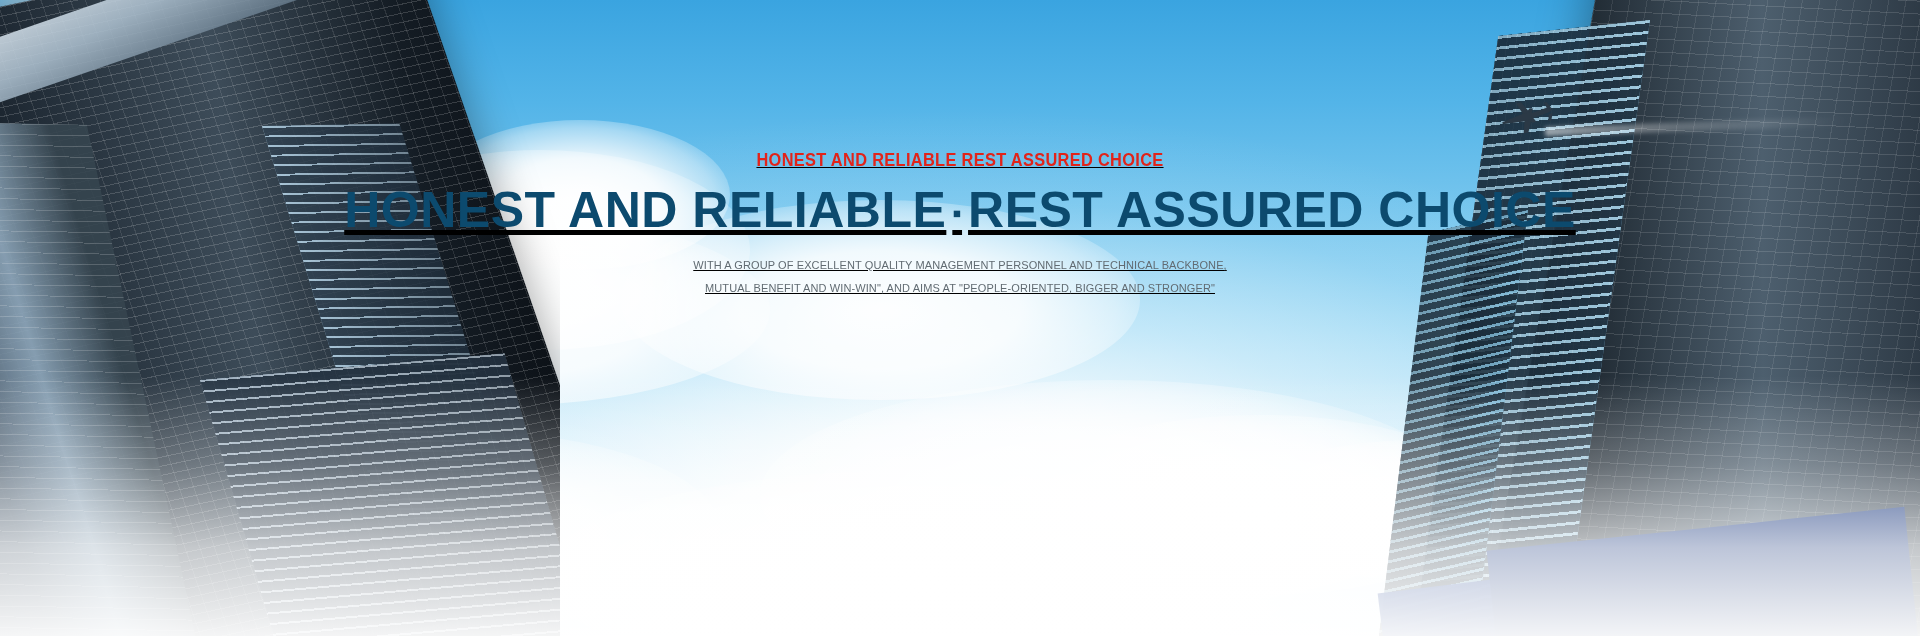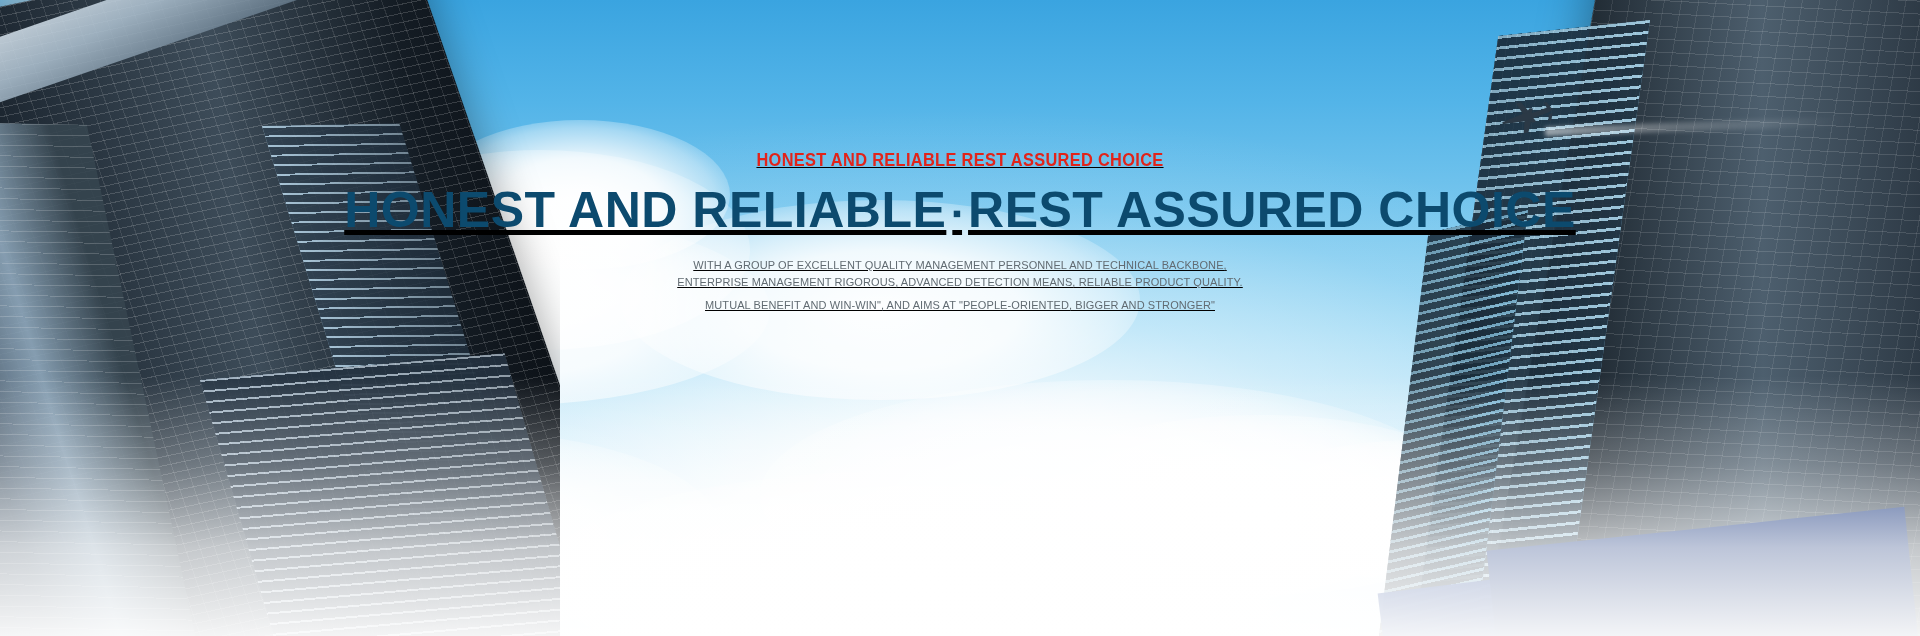--- a/index.html
+++ b/index.html
@@ -376,19 +376,18 @@
 
   <div class="content">
     <div class="eyebrow">HONEST AND RELIABLE  REST ASSURED CHOICE</div>
 
     <div class="headline">
       <span>HONEST AND RELIABLE</span><span class="sep">▪</span><span>REST ASSURED CHOICE</span>
     </div>
 
     <div class="body-copy">
       <p>WITH A GROUP OF EXCELLENT QUALITY MANAGEMENT PERSONNEL AND TECHNICAL BACKBONE,</p>
-      <p>ENTERPRISE MANAGEMENT RIGOROUS, ADVANCED DETECTION MEANS, RELIABLE PRODUCT QUALITY.</p>
       <div class="gap"></div>
       <p>MUTUAL BENEFIT AND WIN-WIN", AND AIMS AT "PEOPLE-ORIENTED, BIGGER AND STRONGER"</p>
     </div>
   </div>
 
 </div>
 
 </body></html>

